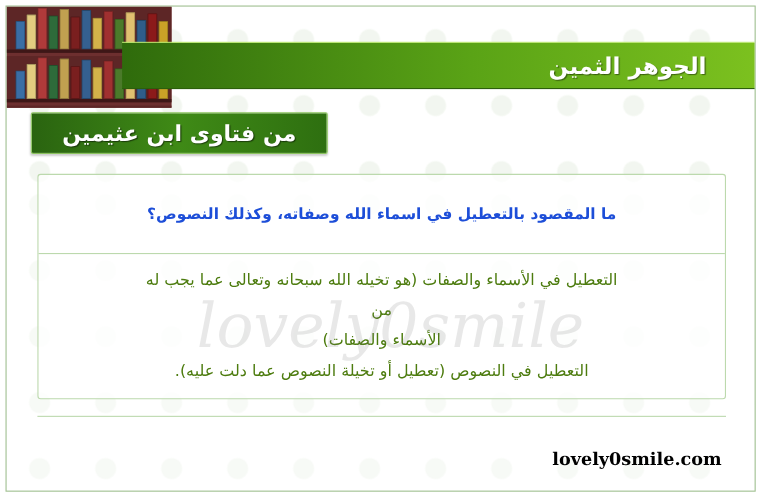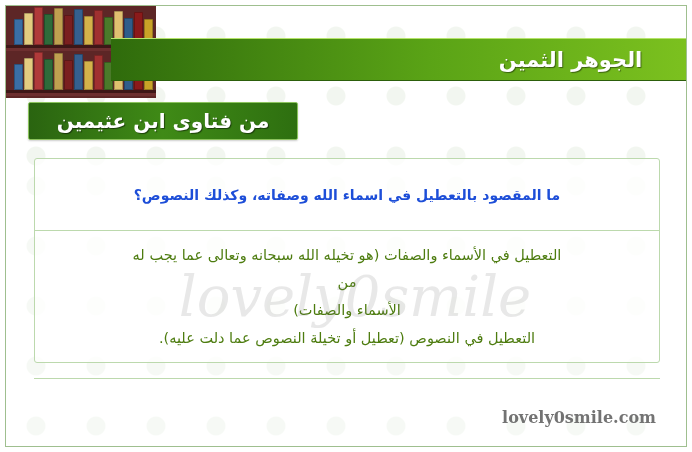--- a/index.html
+++ b/index.html
@@ -200,21 +200,21 @@
     right: 30px;
     top: 378px;
     color: #3f8a16;
     font-size: 15px;
     font-weight: bold;
   }
   .footer-en {
     position: absolute;
     right: 30px;
     top: 402px;
-    color: #737373;
+    color: #000000;
     font-size: 16px;
     font-weight: bold;
     font-family: "DejaVu Serif", "Liberation Serif", serif;
     direction: ltr;
   }
 </style>
 </head>
 <body>
 
 <div class="page">

